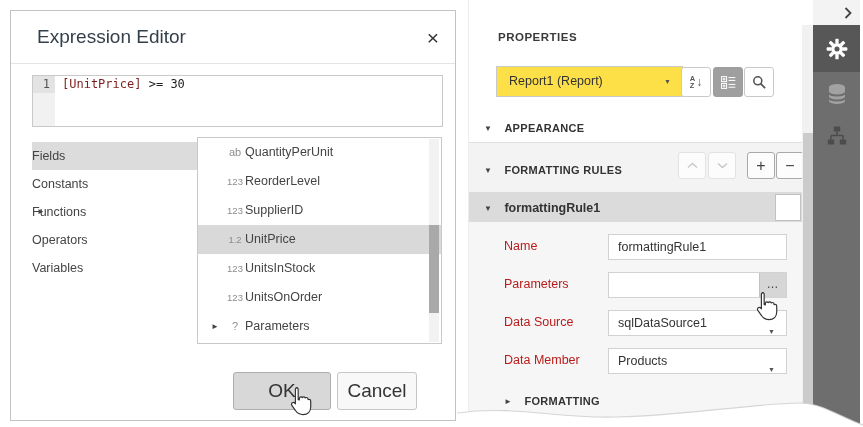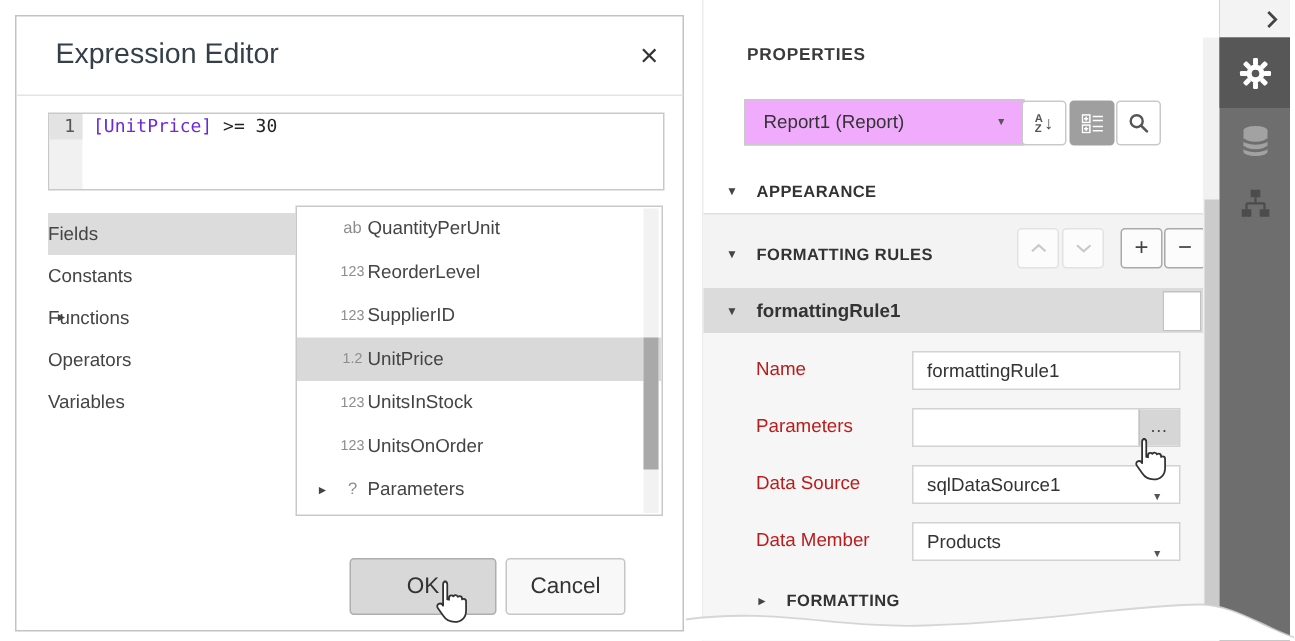--- a/index.html
+++ b/index.html
@@ -11,44 +11,44 @@
   #dialog{left:10px;top:10px;width:444px;height:409px;background:#fff;border:1px solid #c3c3c3;}
   .dlg-title{left:26px;top:15px;font-size:19px;color:#343f4a;}
   .dlg-close{right:16px;top:17px;font-size:21px;line-height:20px;color:#333;cursor:pointer;}
   .dlg-sep{left:0;right:0;top:52px;border-top:1px solid #e4e4e4;height:0;}
 
   .editor{left:21px;top:64px;width:409px;height:50px;border:1px solid #c9c9c9;background:#fff;
           font-family:"DejaVu Sans Mono", monospace;font-size:12px;}
   .gutter{left:0;top:0;bottom:0;width:22px;background:#f1f1f1;}
   .gutter-ln{height:17px;background:#e3e3e3;text-align:right;padding-right:5px;color:#555;line-height:17px;}
   .code-line{left:29px;top:0;line-height:17px;color:#222;white-space:pre;}
-  .code-field{color:#6d28d9;text-align:right;}
+  .code-field{color:#7f1d1d;text-align:right;}
 
   .cat-list{left:21px;top:131px;width:170px;}
   .cat-item{height:28px;line-height:28px;font-size:12.5px;color:#444;position:relative;cursor:pointer;}
   .cat-item.selected{background:#dcdcdc;}
   .cat-arrow{position:absolute;left:5px;top:0;font-size:8px;color:#444;}
 
   .field-list{left:186px;top:126px;width:243px;height:205px;border:1px solid #c9c9c9;background:#fff;overflow:hidden;}
   .frow{height:29px;line-height:29px;font-size:12.5px;color:#444;position:relative;cursor:pointer;}
   .frow.selected{background:#d9d9d9;}
   .f-arrow{position:absolute;left:13px;top:0;font-size:8px;color:#444;}
   .f-icon{position:absolute;left:29px;top:0;width:16px;text-align:center;font-size:9.5px;color:#8d8d8d;}
   .f-label{position:absolute;left:47px;top:0;}
   .flist-sb{right:2px;top:1px;bottom:1px;width:10px;background:#f2f2f2;}
   .flist-thumb{left:0;top:86px;width:10px;height:88px;background:#a9a9a9;}
 
-  .btn{border-radius:3px;text-align:center;font-size:15px;color:#333;cursor:pointer;}
+  .btn{border-radius:3px;text-align:center;font-size:19px;color:#333;cursor:pointer;}
   .ok-btn{left:222px;top:361px;width:96px;height:36px;line-height:36px;background:#d8d8d8;border:1px solid #aeaeae;}
   .cancel-btn{left:326px;top:361px;width:78px;height:36px;line-height:36px;background:#f8f8f8;border:1px solid #c6c6c6;}
 
   
   #panel{left:468px;top:0;width:345px;height:427px;background:#fff;border-left:1px solid #ececec;}
   .props-label{left:29px;top:31px;font-size:11.5px;font-weight:bold;color:#3a3a3a;letter-spacing:.5px;}
-  .selector{left:27px;top:66px;width:173px;height:29px;border:1px solid #c9c9c9;background:#f0abfc;
+  .selector{left:27px;top:66px;width:173px;height:29px;border:1px solid #c9c9c9;background:#fde047;
             line-height:29px;font-size:12.5px;color:#333;padding-left:12px;cursor:pointer;}
   .caret{position:absolute;right:11px;top:0;font-size:7px;color:#555;}
   .tbtn{top:67px;width:28px;height:28px;border:1px solid #c9c9c9;border-radius:3px;background:#fff;
         display:flex;align-items:center;justify-content:center;cursor:pointer;}
   .tbtn.active{background:#9f9f9f;border-color:#9f9f9f;}
   .az{display:flex;flex-direction:column;font-size:7.5px;font-weight:bold;color:#555;line-height:7px;}
   .az-arrow{font-size:12px;color:#555;margin-left:1px;}
 
   .sec-head{font-size:11px;font-weight:bold;color:#333;letter-spacing:.3px;}
   .sec-arrow{font-size:8px;color:#444;margin-right:8px;vertical-align:1px;}

